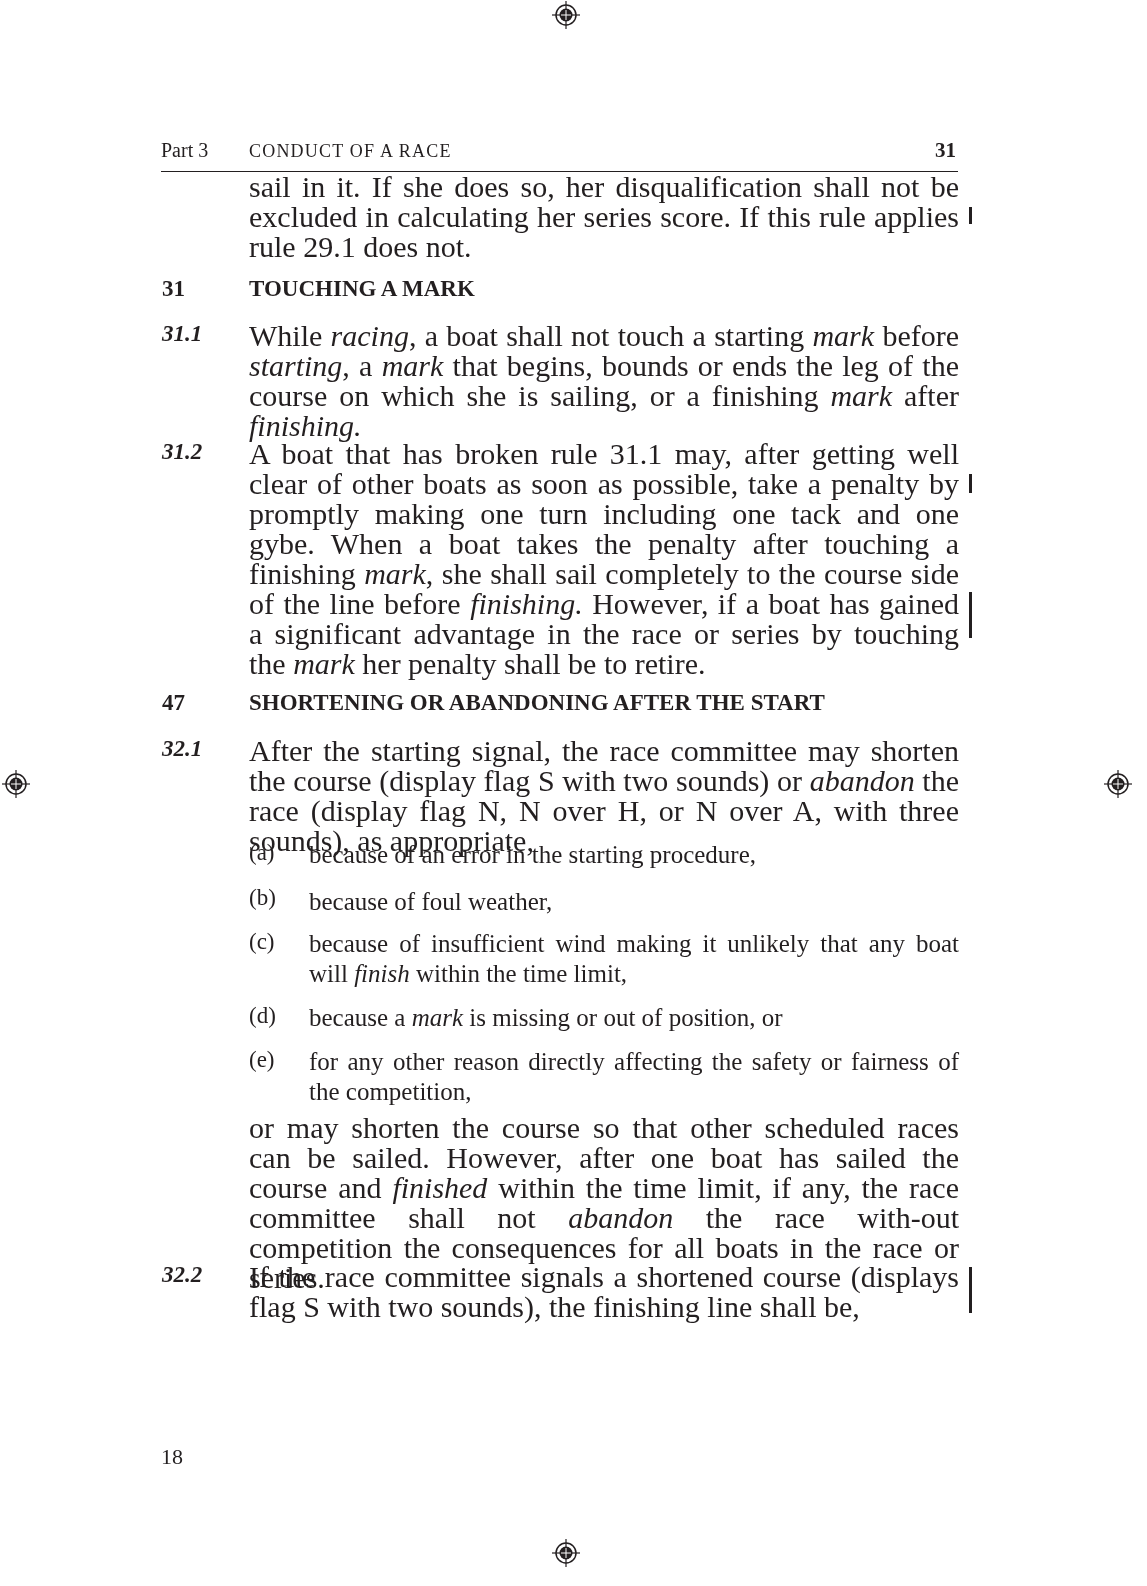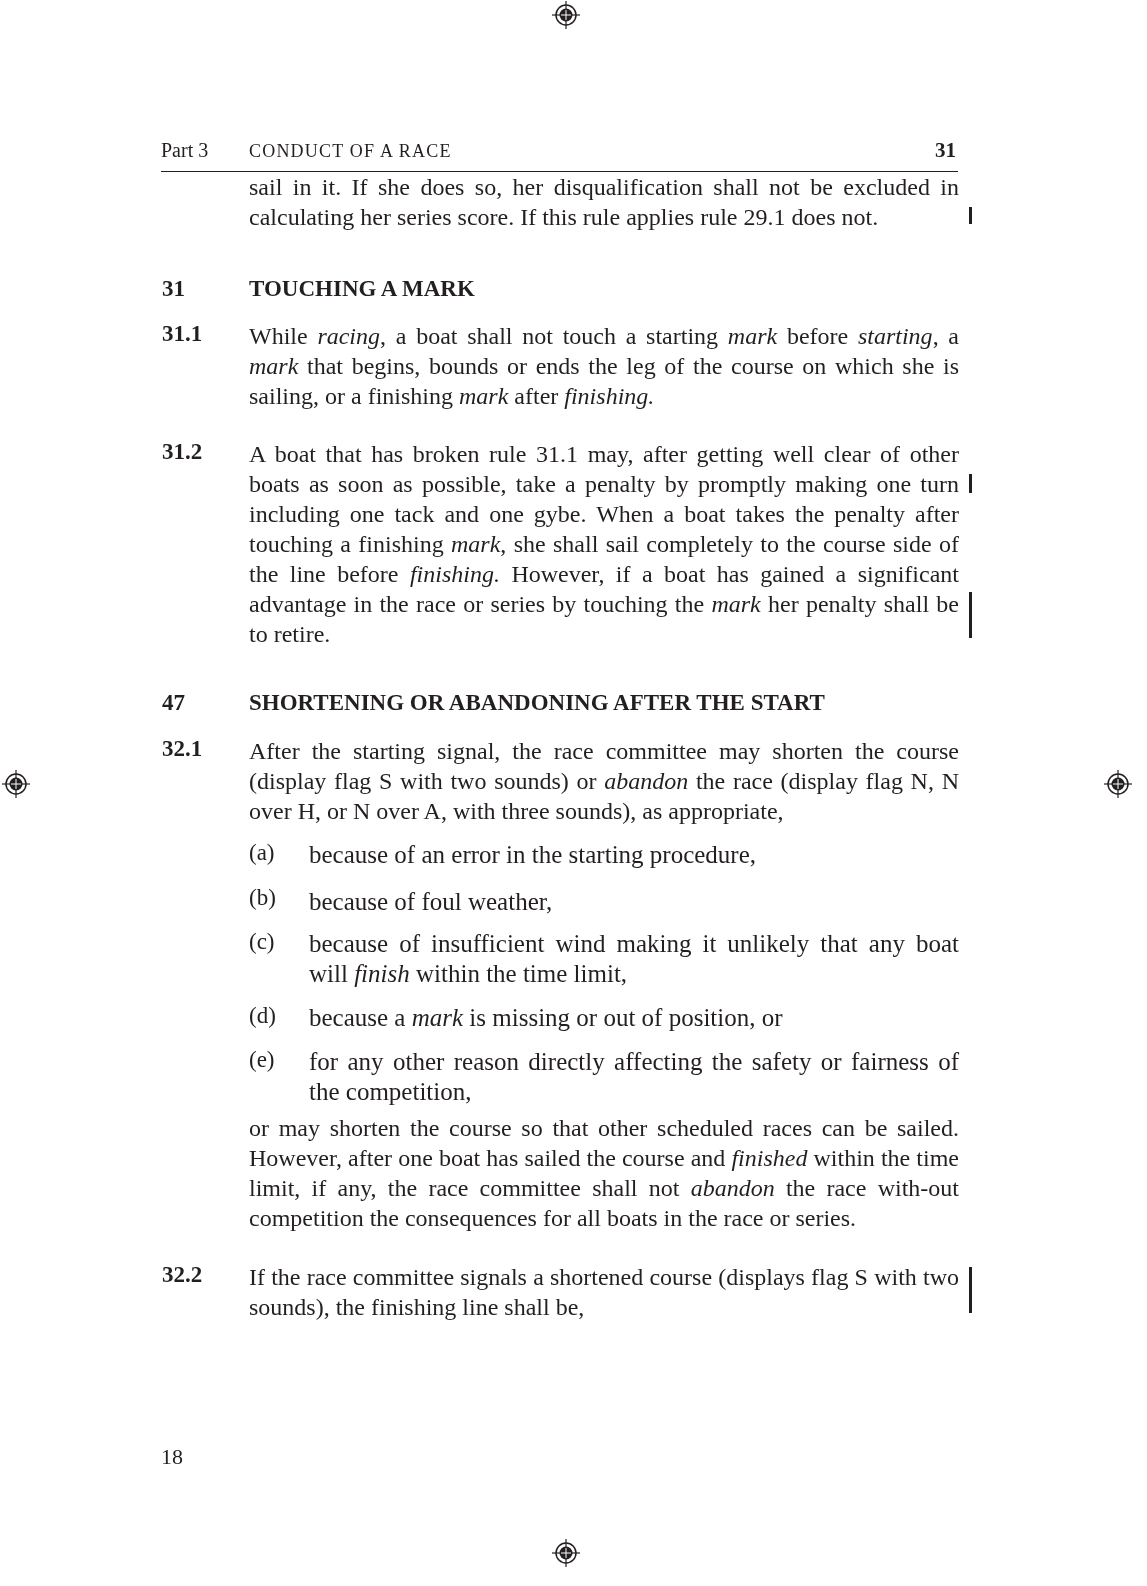--- a/index.html
+++ b/index.html
@@ -13,28 +13,28 @@
 
   .running-head {
     position: absolute; left: 161px; top: 115px; width: 797px; height: 36px;
     border-bottom: 1.5px solid #231f20;
     margin-top: 20px;
   }
   .rh-part { position: absolute; left: 0; top: 4px; font-size: 20px; }
   .rh-title { position: absolute; left: 88px; top: 6px; font-size: 18px; letter-spacing: 1.2px; }
   .rh-num { position: absolute; right: 2px; top: 3px; font-size: 21px; font-weight: bold; }
 
-  .body-text { font-size: 24px; line-height: 30px; }
+  .body-text { font-size: 30px; line-height: 30px; }
   .block { position: absolute; left: 249px; width: 710px; text-align: justify; }
   .lastline-left { text-align-last: left; }
 
   .sec-num { position: absolute; left: 162px; font-size: 23px; font-weight: bold; }
   .sec-title { position: absolute; left: 249px; font-size: 23px; font-weight: bold; }
 
-  .rule-num { position: absolute; left: 162px; font-size: 23px; font-weight: bold; }
+  .rule-num { position: absolute; left: 162px; font-size: 23px; font-weight: bold; font-style: italic; }
 
   .item-label { position: absolute; left: 249px; font-size: 23px; }
   .item-text { position: absolute; left: 309px; width: 650px; text-align: justify; font-size: 25px; line-height: 30px; }
 
   .change-bar { position: absolute; left: 969px; width: 3px; background: #231f20; }
 
   .folio { position: absolute; left: 161px; top: 1444px; font-size: 22px; }
 
   em { font-style: italic; }
 </style>

